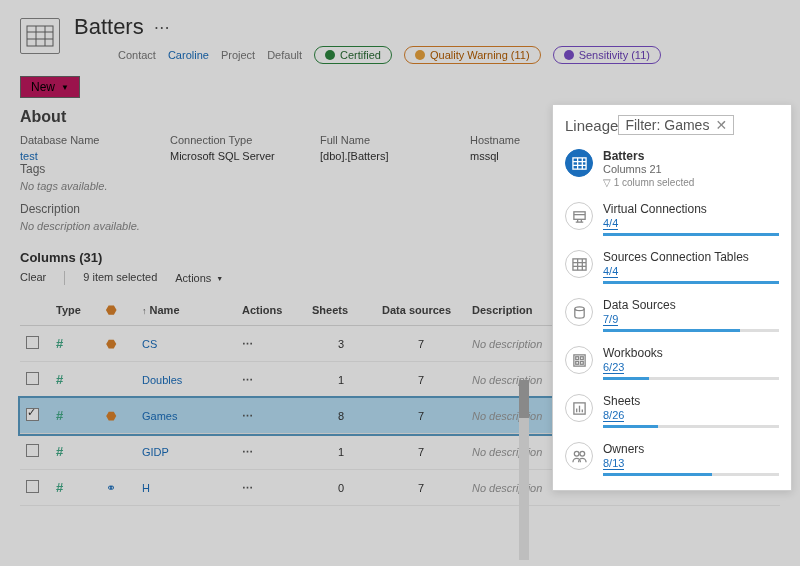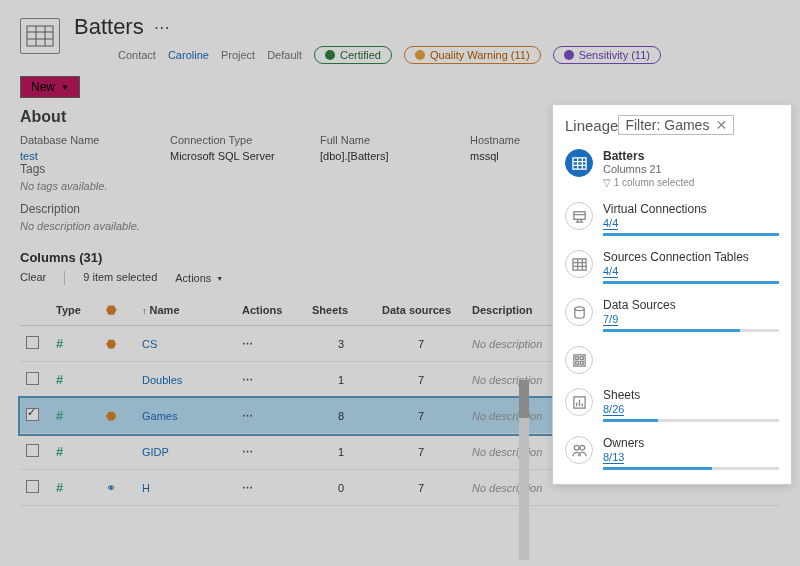--- a/index.html
+++ b/index.html
@@ -303,20 +303,23 @@
       <div class="ln-item">
         <div class="ln-icon">
           <svg viewBox="0 0 16 16">
             <rect x="2" y="2" width="12" height="12"></rect>
             <rect x="4" y="4" width="3" height="3"></rect>
             <rect x="9" y="4" width="3" height="3"></rect>
             <rect x="4" y="9" width="3" height="3"></rect>
             <rect x="9" y="9" width="3" height="3"></rect>
           </svg>
         </div>
+        <div class="ln-body"><div class="ln-name">Workbooks</div><span class="ln-count">6/23</span><div class="ln-bar">
+            <div class="ln-bar-fill" style="width:26%"></div>
+          </div></div>
       </div>
       <div class="ln-item">
         <div class="ln-icon">
           <svg viewBox="0 0 16 16">
             <rect x="2" y="2" width="12" height="12"></rect>
             <line x1="5" y1="12" x2="5" y2="8"></line>
             <line x1="8" y1="12" x2="8" y2="5"></line>
             <line x1="11" y1="12" x2="11" y2="9"></line>
           </svg>
         </div>

